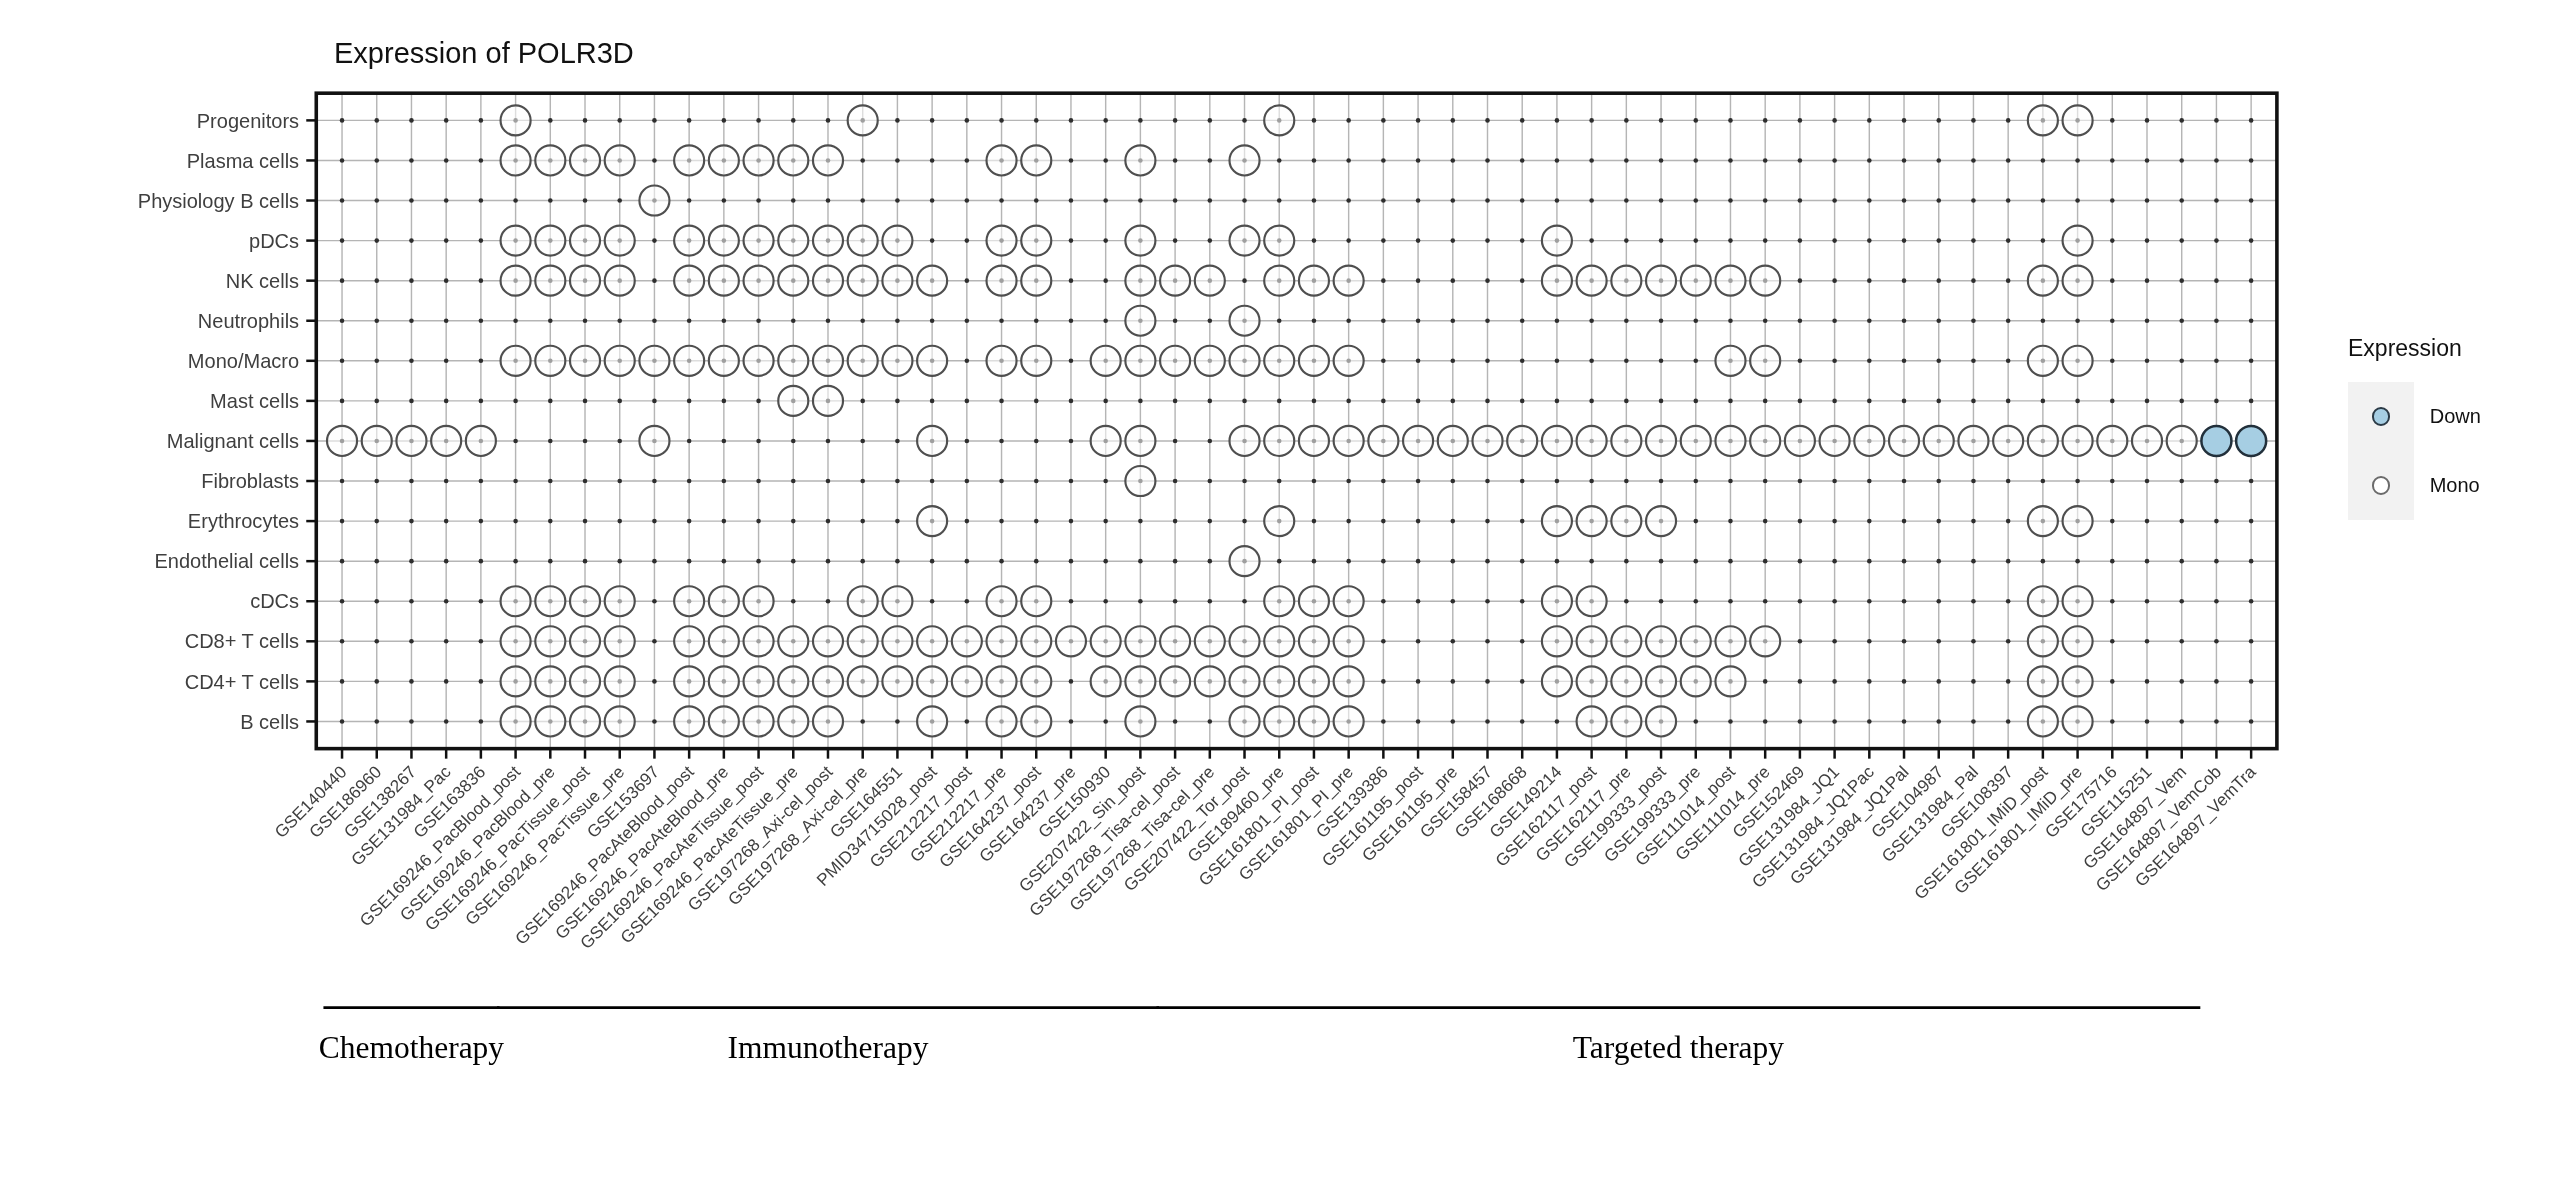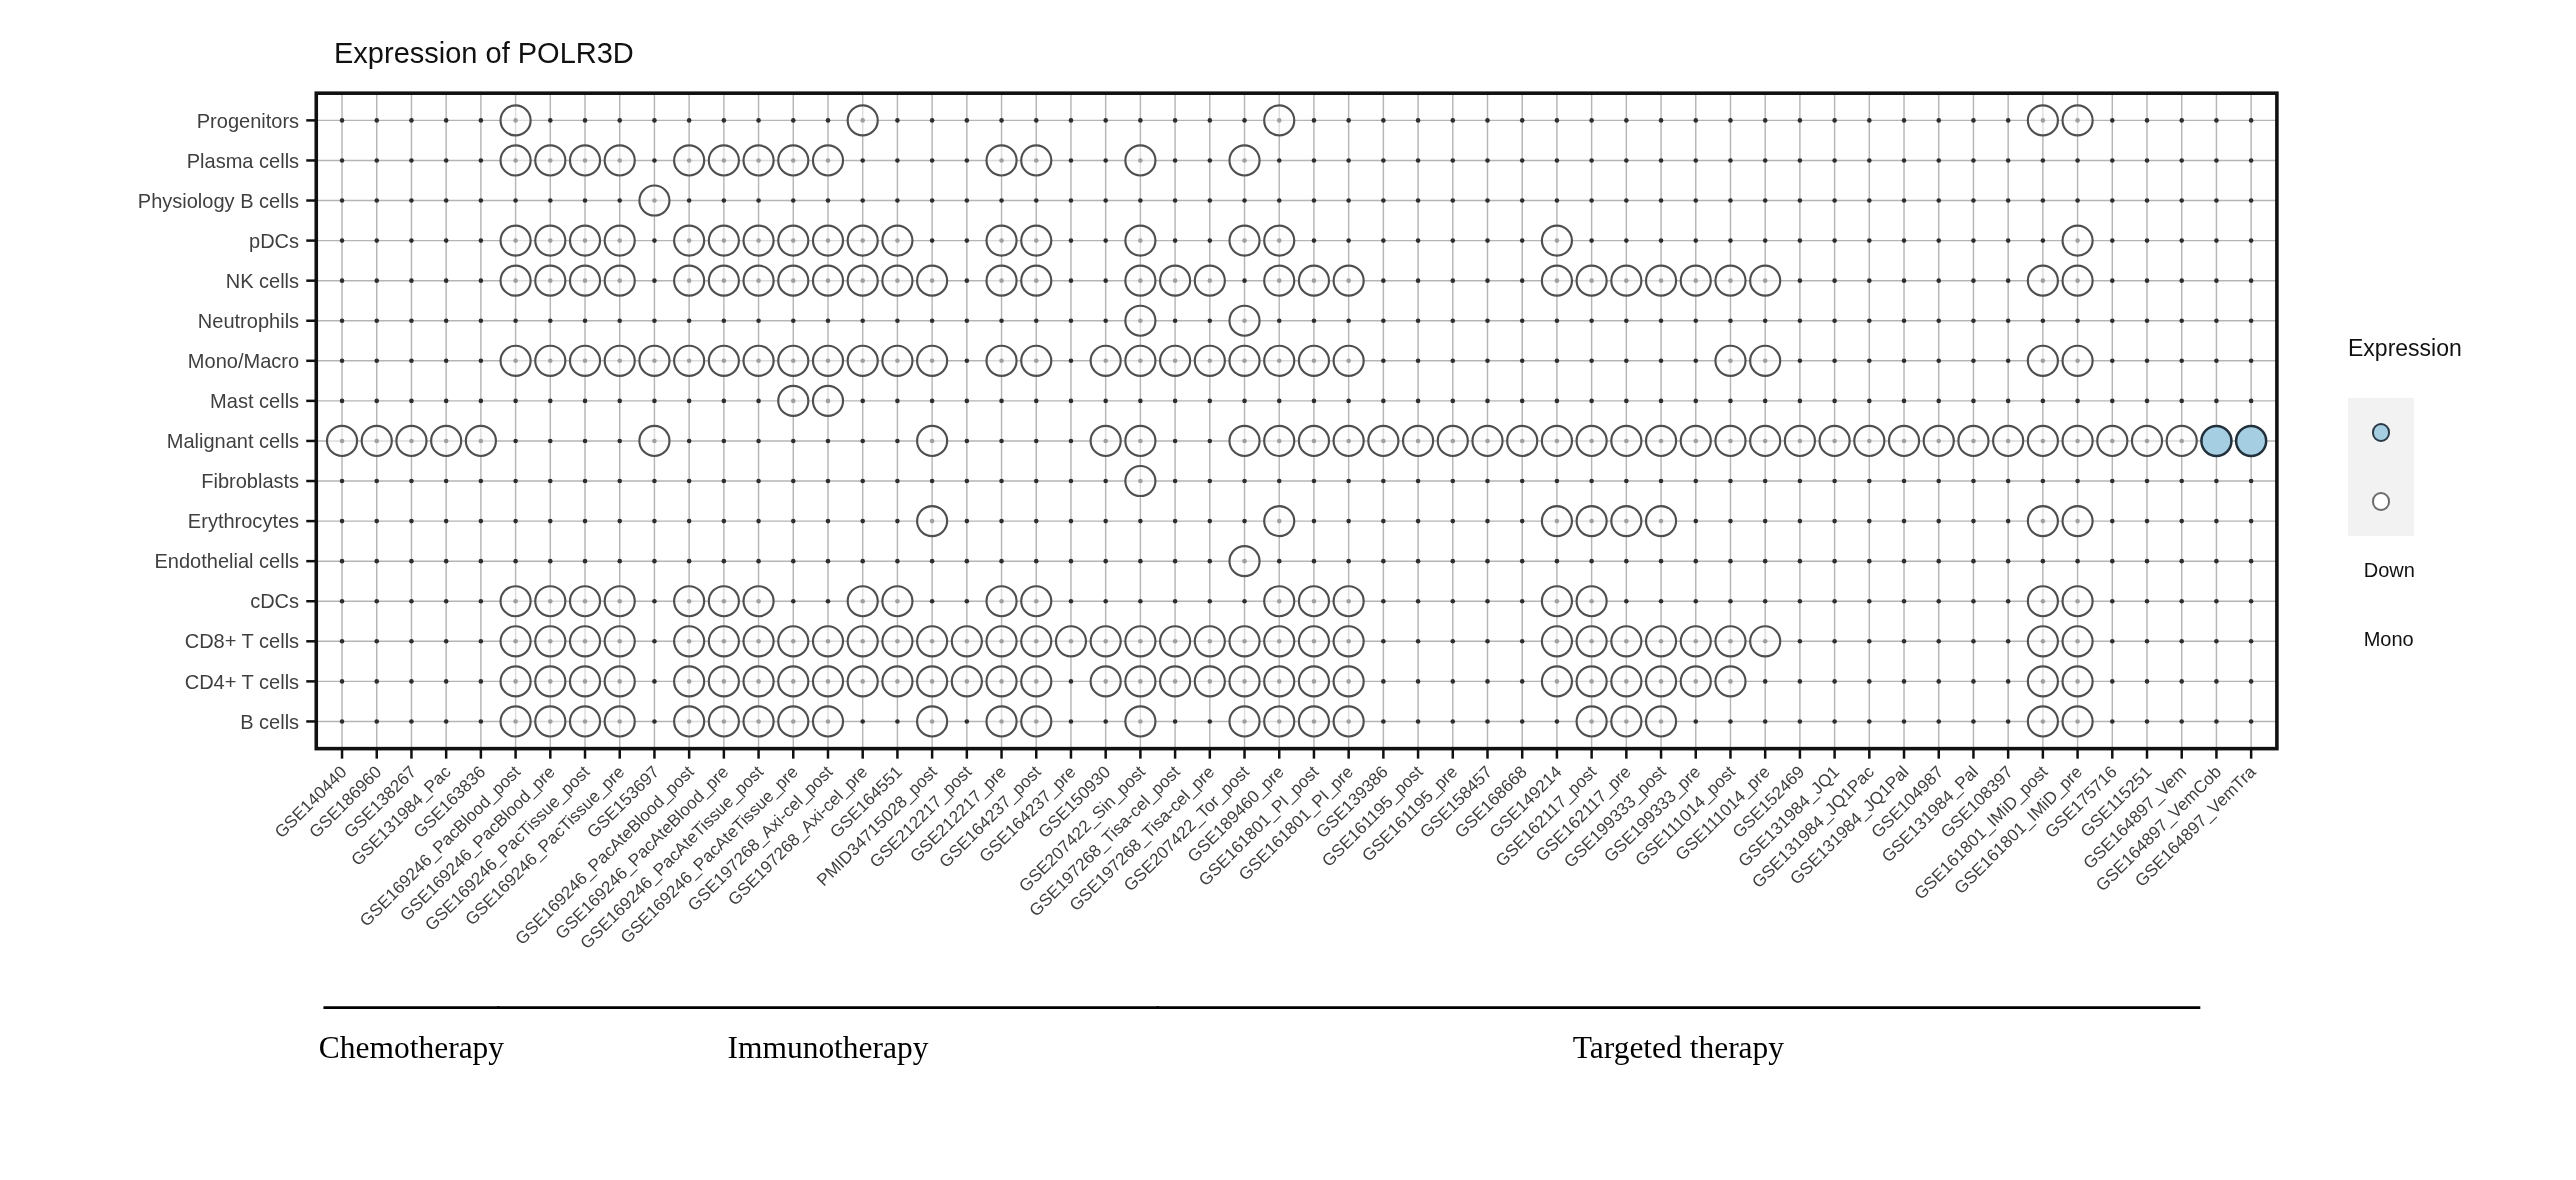--- a/index.html
+++ b/index.html
@@ -1,23 +1,23 @@
 <!DOCTYPE html>
 <html style="font-size:11.4px"><head>
 <meta charset="utf-8">
 <style>
   html,body{margin:0;padding:0;background:#ffffff;}
   .canvas{position:relative;width:2576px;height:1181px;background:#ffffff;overflow:hidden;
           font-family:"Liberation Sans", sans-serif;}
   .plot-title{position:absolute;left:334px;top:37px;font-size:29px;color:#111;font-weight:400;}
   #chart-svg{position:absolute;left:0;top:0;}
   .legend{position:absolute;left:2348px;top:335px;width:215px;}
-  .legend-title{font-size:23px;color:#111;margin:0 0 36px 0;}
+  .legend-title{font-size:23px;color:#111;margin:0 0 20px 0;}
   .legend-key{display:flex;flex-direction:column;width:66px;background:#f2f2f2;}
-  .legend-wrap{display:flex;flex-direction:column;align-items:stretch;}
+  .legend-wrap{display:flex;flex-direction:row;align-items:stretch;}
   .legend-cell{width:66px;height:69px;display:flex;align-items:center;justify-content:center;}
   .legend-labels{display:flex;flex-direction:column;margin-left:15.7px;}
   .legend-label{height:69px;display:flex;align-items:center;font-size:20px;color:#111;}
   .key-dot{width:18.6px;height:18.6px;border-radius:50%;box-sizing:border-box;border:2.1px solid #3a4a55;}
 </style>
 </head>
 <body>
 
 <div class="canvas">
   <div class="plot-title">Expression of POLR3D</div>

